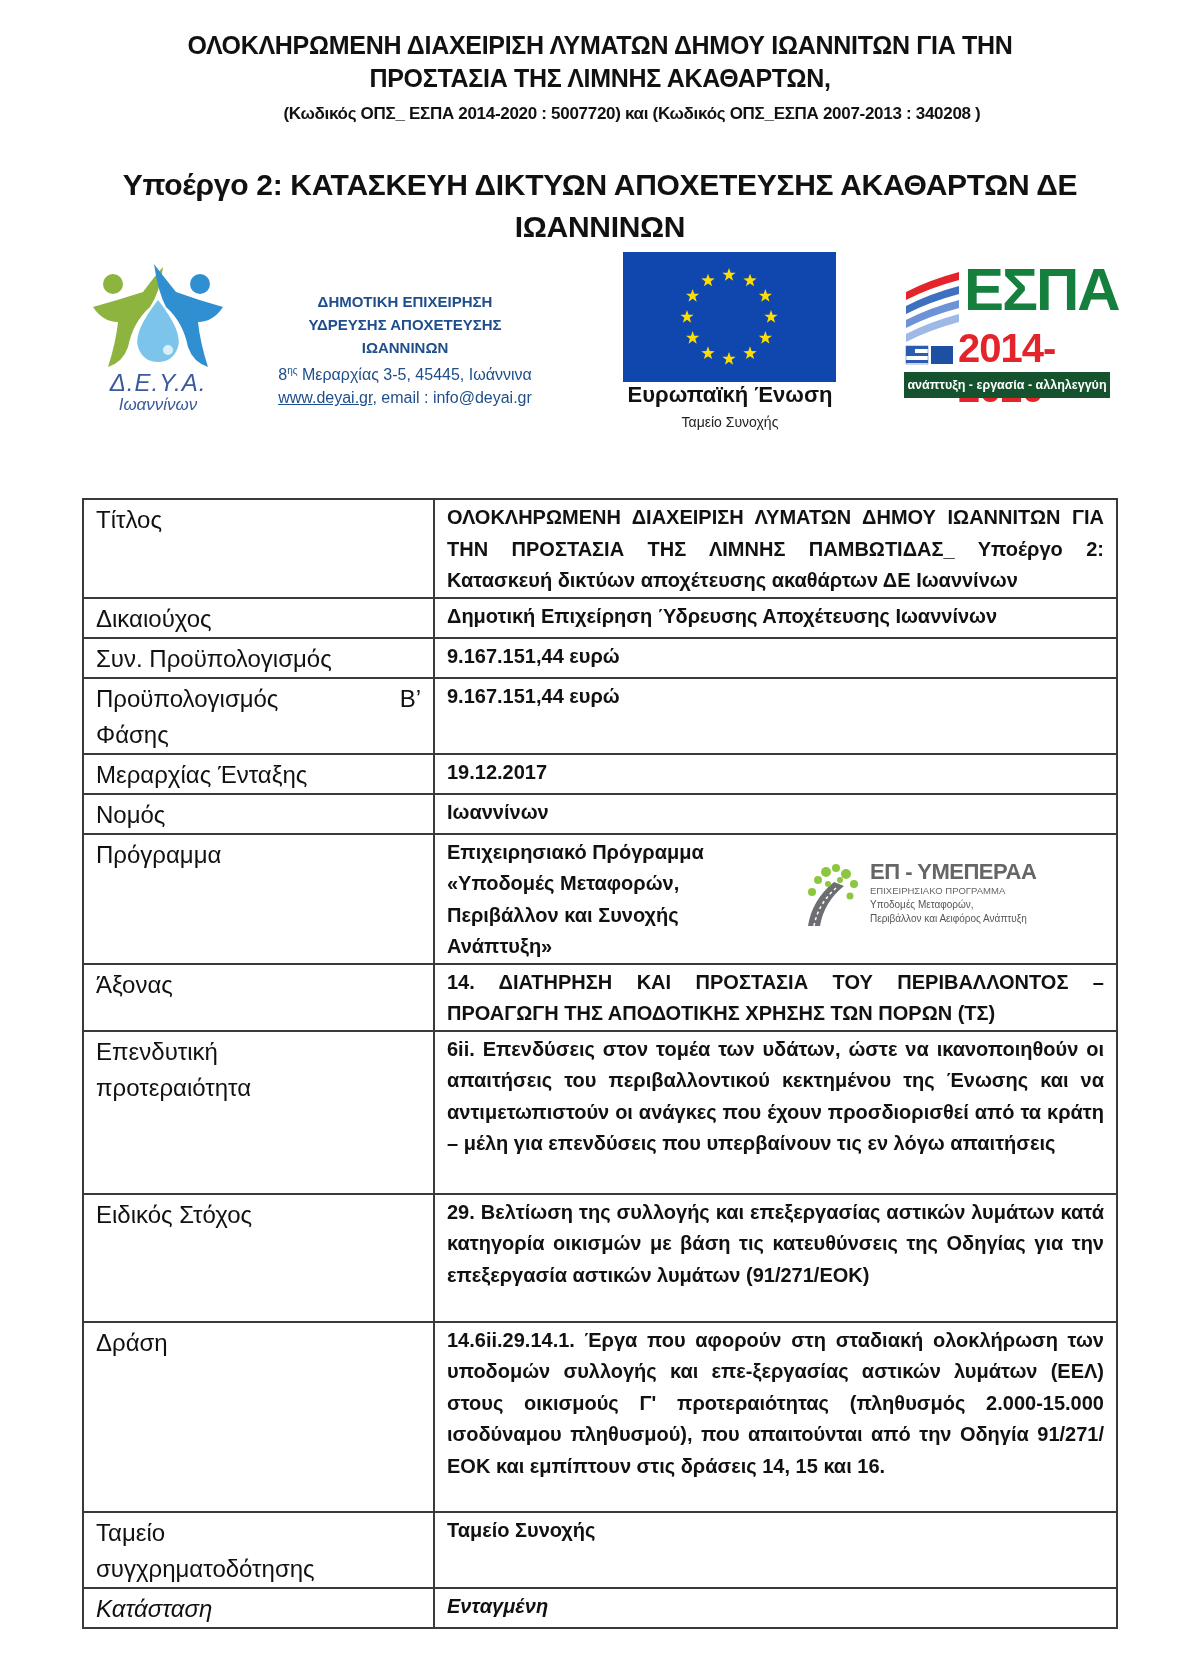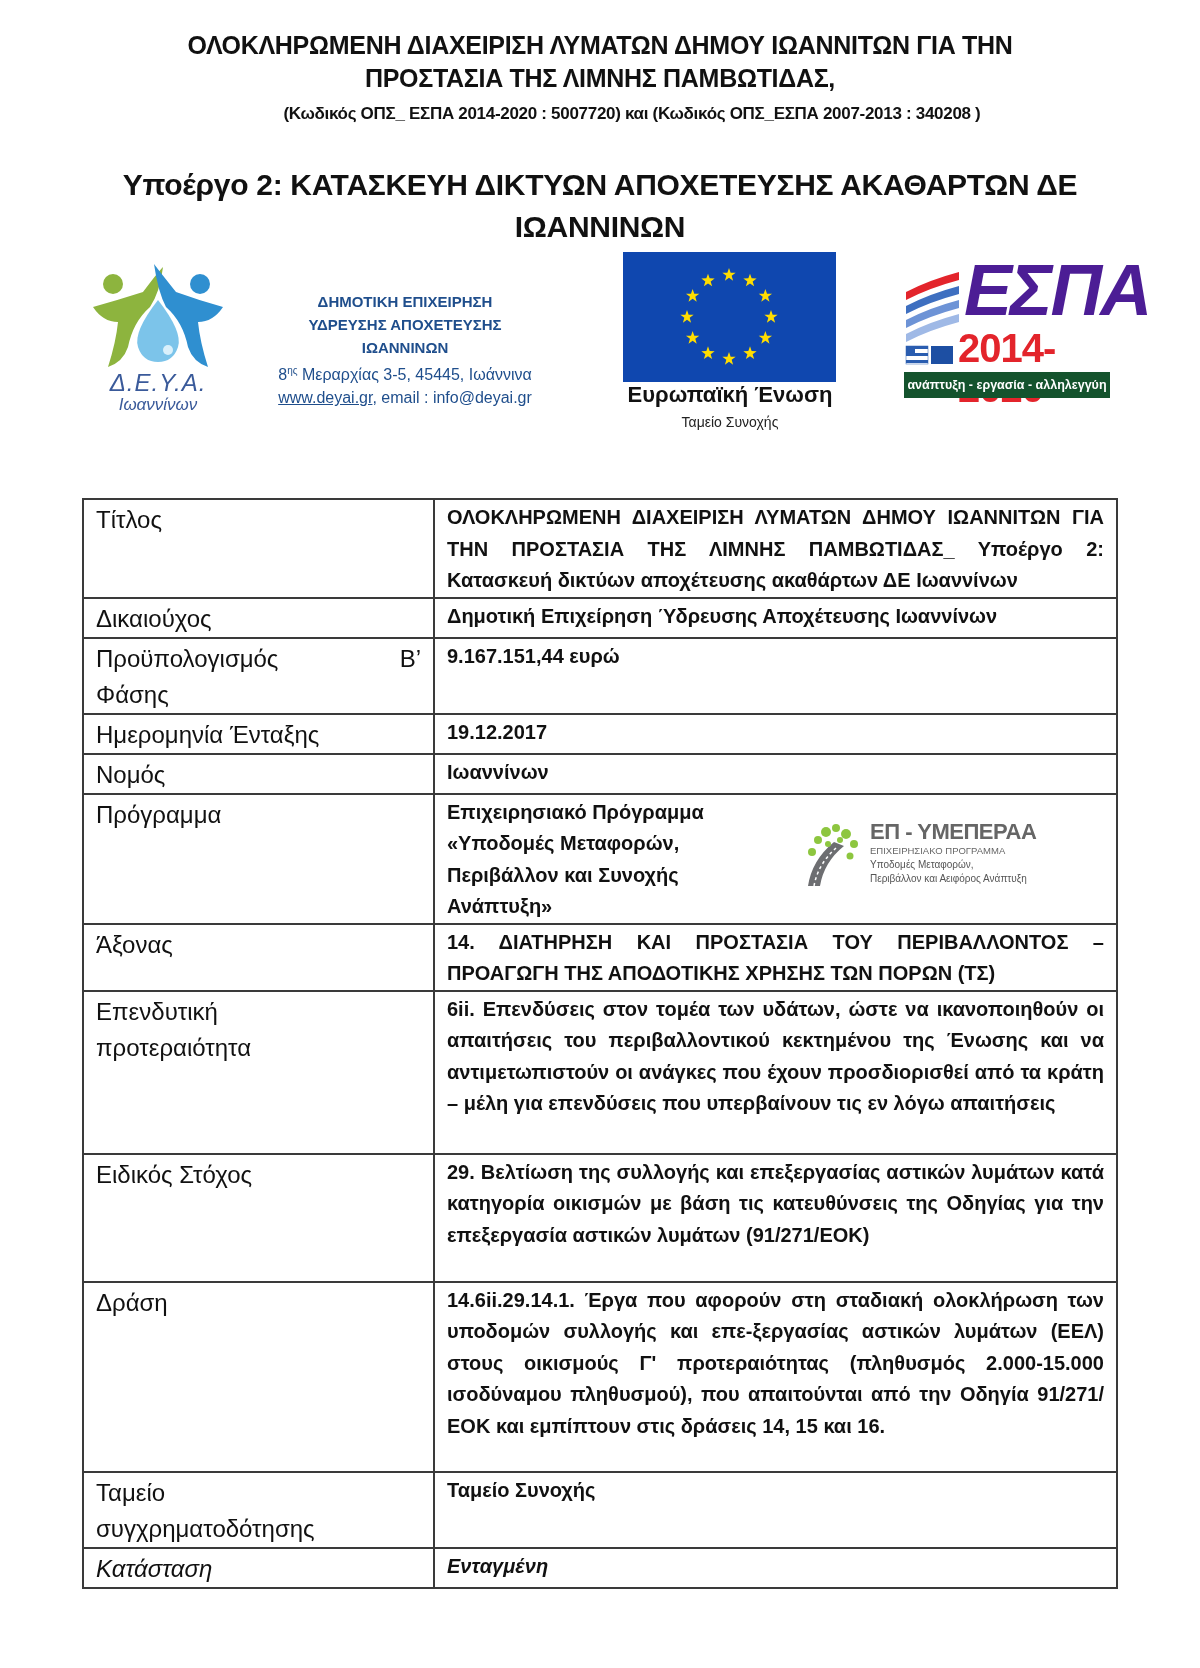--- a/index.html
+++ b/index.html
@@ -38,21 +38,21 @@
   .ymep { width:260px; height:80px; margin-top:16px; margin-right:40px; display:flex; align-items:center; }
   .ymep-text { margin-left:8px; font-weight:normal; line-height:14px; }
   .ymep-title { font-size:22px; color:#666; font-weight:bold; line-height:24px; letter-spacing:-0.5px; }
   .ymep-sub1 { font-size:9.5px; color:#666; }
   .ymep-sub2 { font-size:10px; color:#555; }
 </style>
 </head>
 <body>
 
 <div class="hdr h1" style="top:31px;">ΟΛΟΚΛΗΡΩΜΕΝΗ ΔΙΑΧΕΙΡΙΣΗ ΛΥΜΑΤΩΝ ΔΗΜΟΥ ΙΩΑΝΝΙΤΩΝ ΓΙΑ ΤΗΝ</div>
-<div class="hdr h1" style="top:64px;">ΠΡΟΣΤΑΣΙΑ ΤΗΣ ΛΙΜΝΗΣ ΠΑΜΒΩΤΙΔΑΣ,</div>
+<div class="hdr h1" style="top:64px;">ΠΡΟΣΤΑΣΙΑ ΤΗΣ ΛΙΜΝΗΣ ΑΚΑΘΑΡΤΩΝ,</div>
 <div class="hdr h2" style="top:104px;">(Κωδικός ΟΠΣ_ ΕΣΠΑ 2014-2020 : 5007720) και (Κωδικός ΟΠΣ_ΕΣΠΑ 2007-2013 : 340208 )</div>
 <div class="hdr h3" style="top:168px;">Υποέργο 2: ΚΑΤΑΣΚΕΥΗ ΔΙΚΤΥΩΝ ΑΠΟΧΕΤΕΥΣΗΣ ΑΚΑΘΑΡΤΩΝ ΔΕ</div>
 <div class="hdr h3" style="top:210px;">ΙΩΑΝΝΙΝΩΝ</div>
 
 <div class="abs deya-logo">
   <svg width="140" height="105" viewBox="0 0 140 105">
 
     <circle cx="25" cy="22" r="10" fill="#8db43e"></circle>
     <path d="M5 45 Q30 38 55 30 Q70 10 75 5 Q72 30 62 45 Q45 60 40 85 Q35 100 20 105 Q28 80 30 60 Q15 60 5 45 Z" fill="#8db43e"></path>
 
@@ -100,47 +100,51 @@
     <path d="M2 58 Q25 46 55 38 L55 46 Q25 54 2 66 Z" fill="#6d93d6"></path>
     <path d="M2 72 Q25 60 55 52 L55 60 Q25 68 2 80 Z" fill="#9fb9e6"></path>
 
     <rect x="2" y="84" width="22" height="18" fill="#fff" stroke="#2a5db0" stroke-width="0.5"></rect>
     <rect x="2" y="84" width="22" height="3" fill="#2a5db0"></rect>
     <rect x="2" y="91" width="22" height="3" fill="#2a5db0"></rect>
     <rect x="2" y="98" width="22" height="3" fill="#2a5db0"></rect>
     <rect x="2" y="84" width="9" height="9" fill="#2a5db0"></rect>
     <rect x="27" y="84" width="22" height="18" fill="#1d4fa3"></rect>
   </svg>
-  <div class="abs" style="left:60px; top:-6px; font-size:72px; font-weight:bold; color:#4c1d95; letter-spacing:-2px; line-height:68px;font-style:italic;">ΕΣΠΑ</div>
+  <div class="abs" style="left:60px; top:-6px; font-size:60px; font-weight:bold; color:#15803d; letter-spacing:-2px; line-height:68px;">ΕΣΠΑ</div>
   <div class="abs" style="left:54px; top:66px; font-size:40px; font-weight:bold; color:#e3242b; letter-spacing:-1px; line-height:40px;">2014-2020</div>
   <div class="abs" style="left:0; top:110px; width:206px; height:26px; background:#14532d; color:#fff; font-size:12.5px; font-weight:bold; text-align:center; line-height:26px;">ανάπτυξη - εργασία - αλληλεγγύη</div>
 </div>
 
 <table class="info">
   <tbody>
       <tr style="height:94px;">
     <td class="lbl">Τίτλος</td>
     <td class="val">ΟΛΟΚΛΗΡΩΜΕΝΗ ΔΙΑΧΕΙΡΙΣΗ ΛΥΜΑΤΩΝ ΔΗΜΟΥ ΙΩΑΝΝΙΤΩΝ ΓΙΑ ΤΗΝ ΠΡΟΣΤΑΣΙΑ ΤΗΣ ΛΙΜΝΗΣ ΠΑΜΒΩΤΙΔΑΣ_ Υποέργο 2: Κατασκευή δικτύων αποχέτευσης ακαθάρτων ΔΕ Ιωαννίνων</td>
   </tr>
   <tr style="height:38px;">
     <td class="lbl">Δικαιούχος</td>
     <td class="val">Δημοτική Επιχείρηση Ύδρευσης Αποχέτευσης Ιωαννίνων</td>
+  </tr>
+  <tr style="height:38px;">
+    <td class="lbl">Συν. Προϋπολογισμός</td>
+    <td class="val">9.167.151,44 ευρώ</td>
   </tr>
   <tr style="height:74px;">
     <td class="lbl">
       <div class="lbl-split">
             <span>Προϋπολογισμός</span>
             <span>Β’</span>
           </div>
       <div>Φάσης</div>
     </td>
     <td class="val">9.167.151,44 ευρώ</td>
   </tr>
   <tr style="height:38px;">
-    <td class="lbl">Ημερομηνία Ένταξης</td>
+    <td class="lbl">Μεραρχίας Ένταξης</td>
     <td class="val">19.12.2017</td>
   </tr>
   <tr style="height:38px;">
     <td class="lbl">Νομός</td>
     <td class="val">Ιωαννίνων</td>
   </tr>
   <tr style="height:126px;">
     <td class="lbl">Πρόγραμμα</td>
     <td class="val">
       <div class="prog-wrap">

